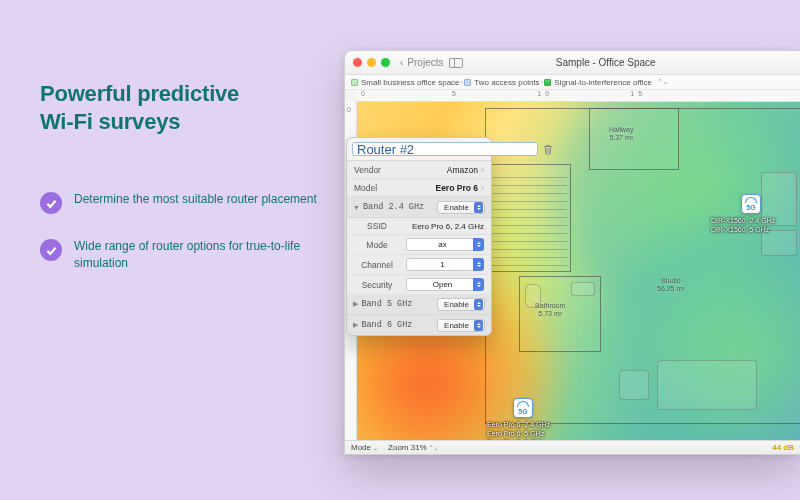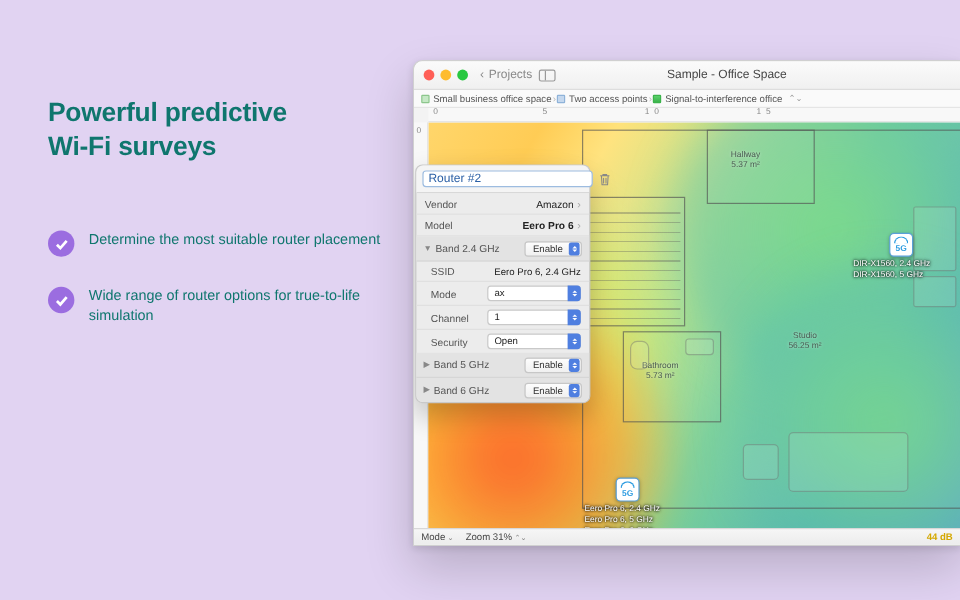--- a/index.html
+++ b/index.html
@@ -58,42 +58,42 @@
   .ap-label { position:absolute; font-size:7px; color:#fff; text-shadow: 0 0 3px #000, 0 0 2px #000; line-height:1.25; white-space:nowrap; }
 
   .statusbar { position:absolute; left:0; right:0; bottom:0; height:14px; background:linear-gradient(#f6f6f6,#ececec); border-top:1px solid #d8d8d8; display:flex; align-items:center; padding:0 6px; font-size:8px; color:#444; }
   .statusbar .sb-drop { display:flex; align-items:center; gap:2px; margin-right:10px; }
   .statusbar .sb-drop .car { font-size:6px; color:#777; }
   .sb-signal { margin-left:auto; color:#d4a800; font-weight:600; }
 
   
   .popover { position:absolute; left:1px; top:86px; width:146px; background:#ececec; border:1px solid #c9c9c9; border-radius:6px; box-shadow: 0 10px 22px rgba(0,0,0,.22); font-size:8.5px; color:#333; }
   .pop-hdr { display:flex; align-items:center; padding:4px 5px; border-bottom:1px solid #d8d8d8; background:#f4f4f4; border-radius:6px 6px 0 0; }
-  .pop-hdr input { flex:1; height:14px; border:1px solid #9dbce0; border-radius:3px; padding:0 4px; font-size:10px; background:#fff; color:#2a5fa5; outline:none; }
+  .pop-hdr input { flex:1; height:14px; border:1px solid #9dbce0; border-radius:3px; padding:0 4px; font-size:13px; background:#fff; color:#2a5fa5; outline:none; }
   .pop-hdr .trash { width:12px; height:12px; margin-left:5px; display:flex; align-items:center; justify-content:center; color:#777; }
   .prow { display:flex; align-items:center; justify-content:space-between; padding:3.5px 7px; border-bottom:1px solid #e0e0e0; }
   .prow:last-child { border-bottom:none; }
   .prow .k { color:#555; }
   .prow .v { color:#222; display:flex; align-items:center; gap:3px; }
   .chevr { color:#aaa; font-size:9px; }
   .band-hdr { display:flex; align-items:center; justify-content:space-between; padding:3.5px 6px; background:#e3e3e3; border-bottom:1px solid #d6d6d6; }
   .band-hdr .tri { color:#888; font-size:7px; margin-right:3px; }
-  .band-hdr .bname { color:#555; flex:1; }
+  .band-hdr .bname { color:#555; flex:1;font-family:Liberation Mono, monospace; }
   .pillbtn { background:linear-gradient(#fdfdfd,#f0f0f0); border:1px solid #c7c7c7; border-radius:3px; height:13px; padding:0 5px 0 6px; font-size:8px; display:flex; align-items:center; gap:3px; color:#333; }
   .pillbtn .dd { width:9px; height:11px; background:#4f7fe0; border-radius:2px; margin:-1px -4px -1px 2px; display:flex; flex-direction:column; align-items:center; justify-content:center; }
   .pillbtn .dd::before, .pillbtn .dd::after { content:""; width:0; height:0; border-left:2px solid transparent; border-right:2px solid transparent; }
   .pillbtn .dd::before { border-bottom:2.5px solid #fff; margin-bottom:1px; }
   .pillbtn .dd::after { border-top:2.5px solid #fff; }
   .sel { display:flex; align-items:center; background:#fff; border:1px solid #c9c9c9; border-radius:3px; height:13px; padding:0 0 0 5px; font-size:8px; min-width:78px; }
   .sel .sval { flex:1; color:#222; }
   .sel .dd { width:11px; height:13px; background:#4f7fe0; border-radius:0 3px 3px 0; margin-right:-1px; display:flex; flex-direction:column; align-items:center; justify-content:center; }
   .sel .dd::before, .sel .dd::after { content:""; width:0; height:0; border-left:2px solid transparent; border-right:2px solid transparent; }
   .sel .dd::before { border-bottom:2.5px solid #fff; margin-bottom:1px; }
   .sel .dd::after { border-top:2.5px solid #fff; }
-  .band-body .prow { padding:3px 7px 3px 12px; }
+  .band-body .prow { padding:3px 7px 3px 12px;text-align:center; }
   .band-body .prow .k { min-width:36px; }
 </style>
 </head>
 <body>
 
 <div class="marketing">
   <h1>
     <span>Powerful predictive</span><br>
     <span>Wi-Fi surveys</span>
   </h1>

